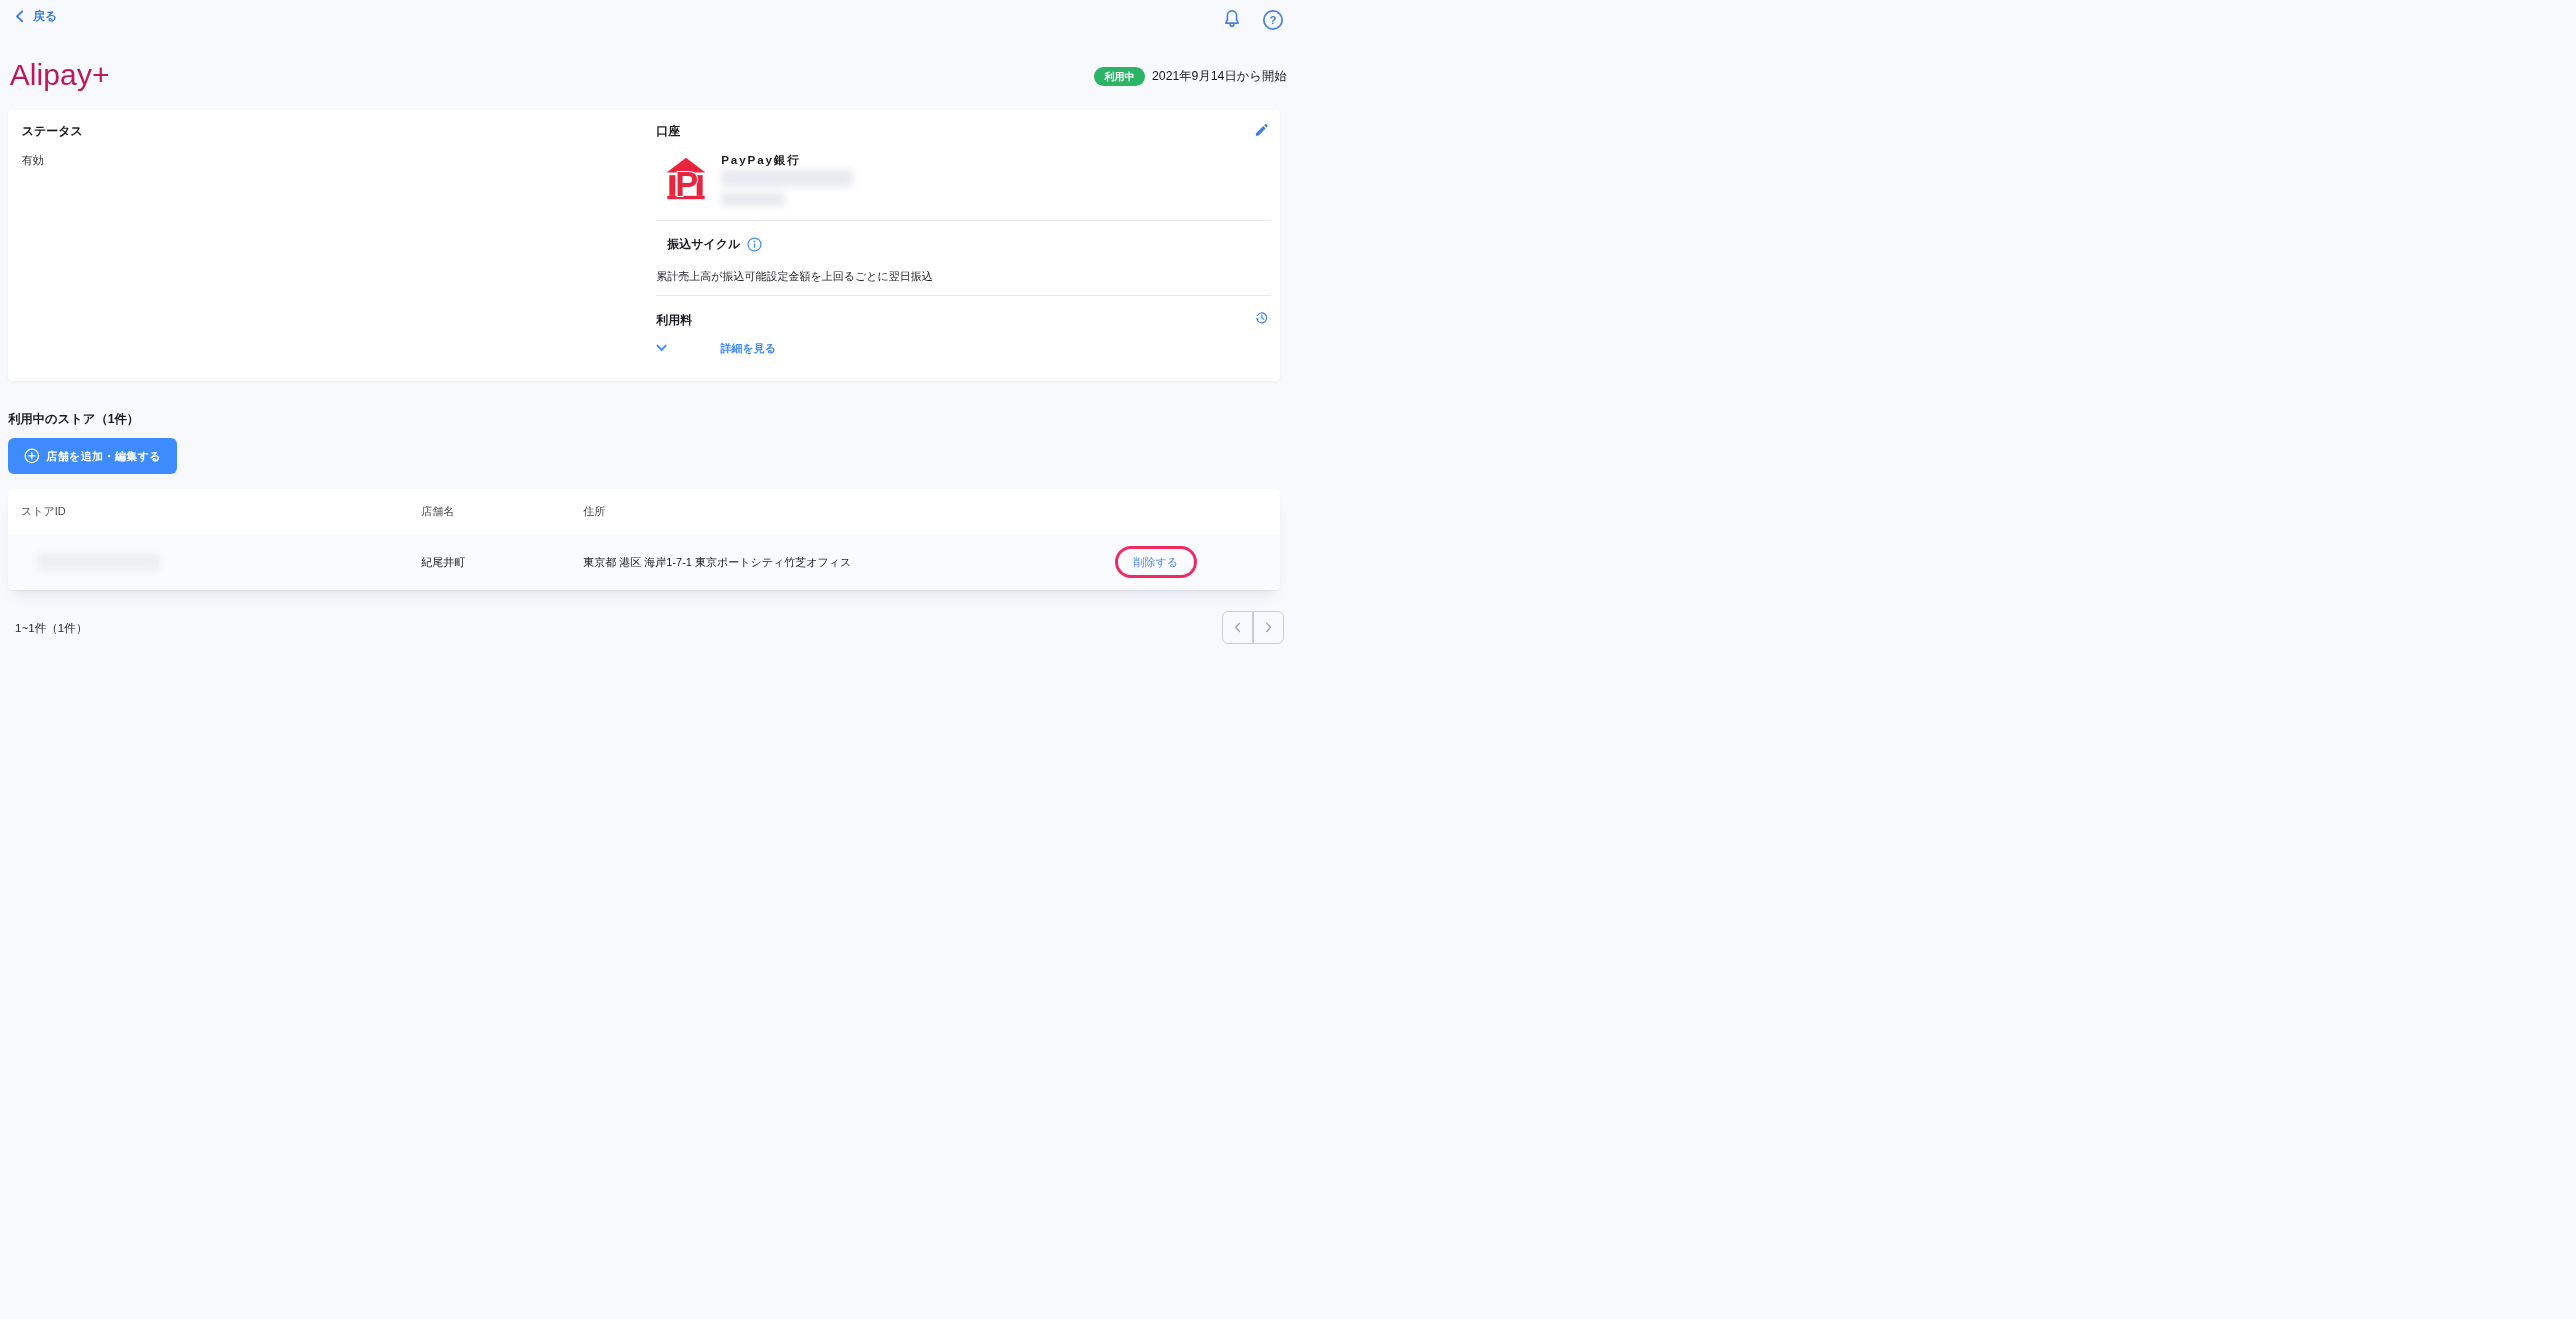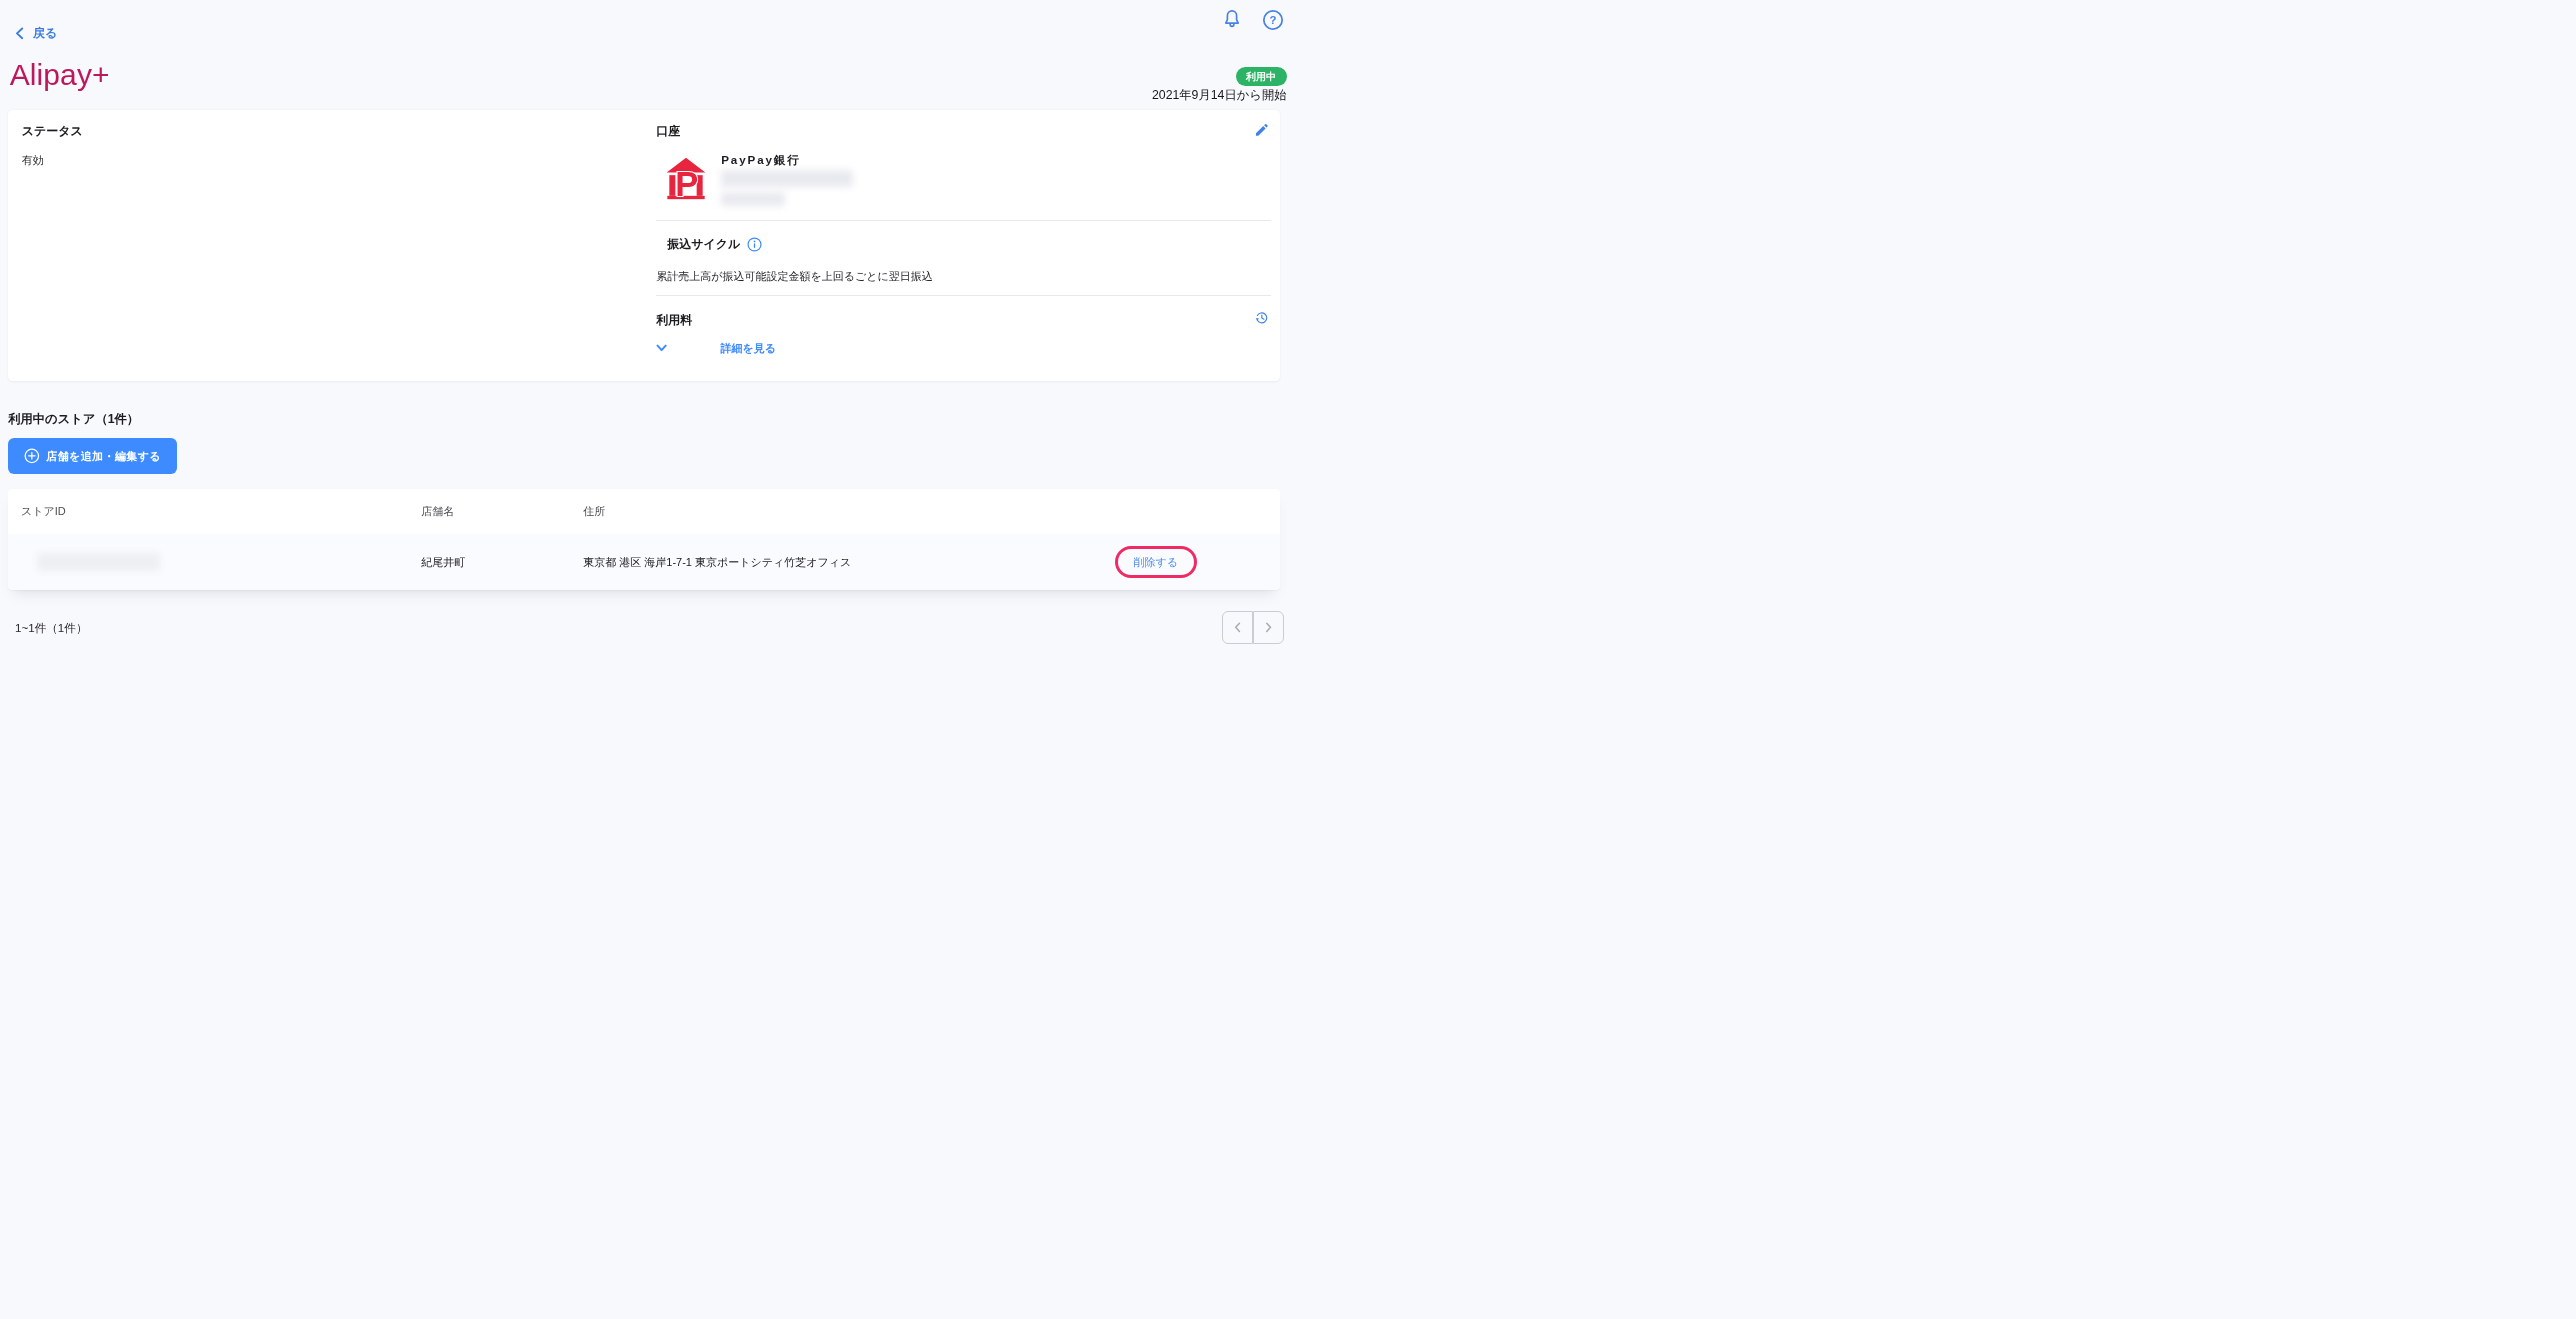--- a/index.html
+++ b/index.html
@@ -7,27 +7,27 @@
     width:1288px;height:660px;
     background:#F8F9FC;
     font-family:"Liberation Sans","DejaVu Sans",sans-serif;
     color:#1d1d22;
     position:relative;
     overflow:hidden;
   }
   .abs{position:absolute;}
 
   
-  .back-link{left:13.5px;top:25px;display:flex;align-items:center;gap:8.2px;cursor:pointer;}
+  .back-link{left:13.5px;top:8px;display:flex;align-items:center;gap:8.2px;cursor:pointer;}
   .back-link .lbl{font-size:12px;font-weight:bold;color:#3B7DE0;}
   .top-icon{cursor:pointer;}
 
   
   .page-title{left:9.7px;top:58px;font-size:30px;font-weight:400;color:#be185d;letter-spacing:0.1px;}
-  .title-right{right:1.5px;top:67px;display:flex;align-items:flex-end;gap:1px;flex-direction:column;}
+  .title-right{right:1.5px;top:67px;display:flex;align-items:center;gap:7px;}
   .status-badge{background:#2CB365;color:#fff;font-size:10px;font-weight:bold;
     padding:4.5px 10.5px;border-radius:12px;line-height:1;}
   .start-date{font-size:12.3px;color:#17171b;}
 
   
   .main-card{left:8.2px;top:110px;width:1272px;height:271px;background:#fff;border-radius:4.5px;
     box-shadow:0 0.7px 2.2px rgba(30,40,80,.06);}
   .sec-h{font-size:12px;font-weight:bold;color:#1b1b20;}
   .status-label{left:13.5px;top:12.7px;}
   .status-value{left:13.5px;top:43px;font-size:11px;color:#2c2c31;}

